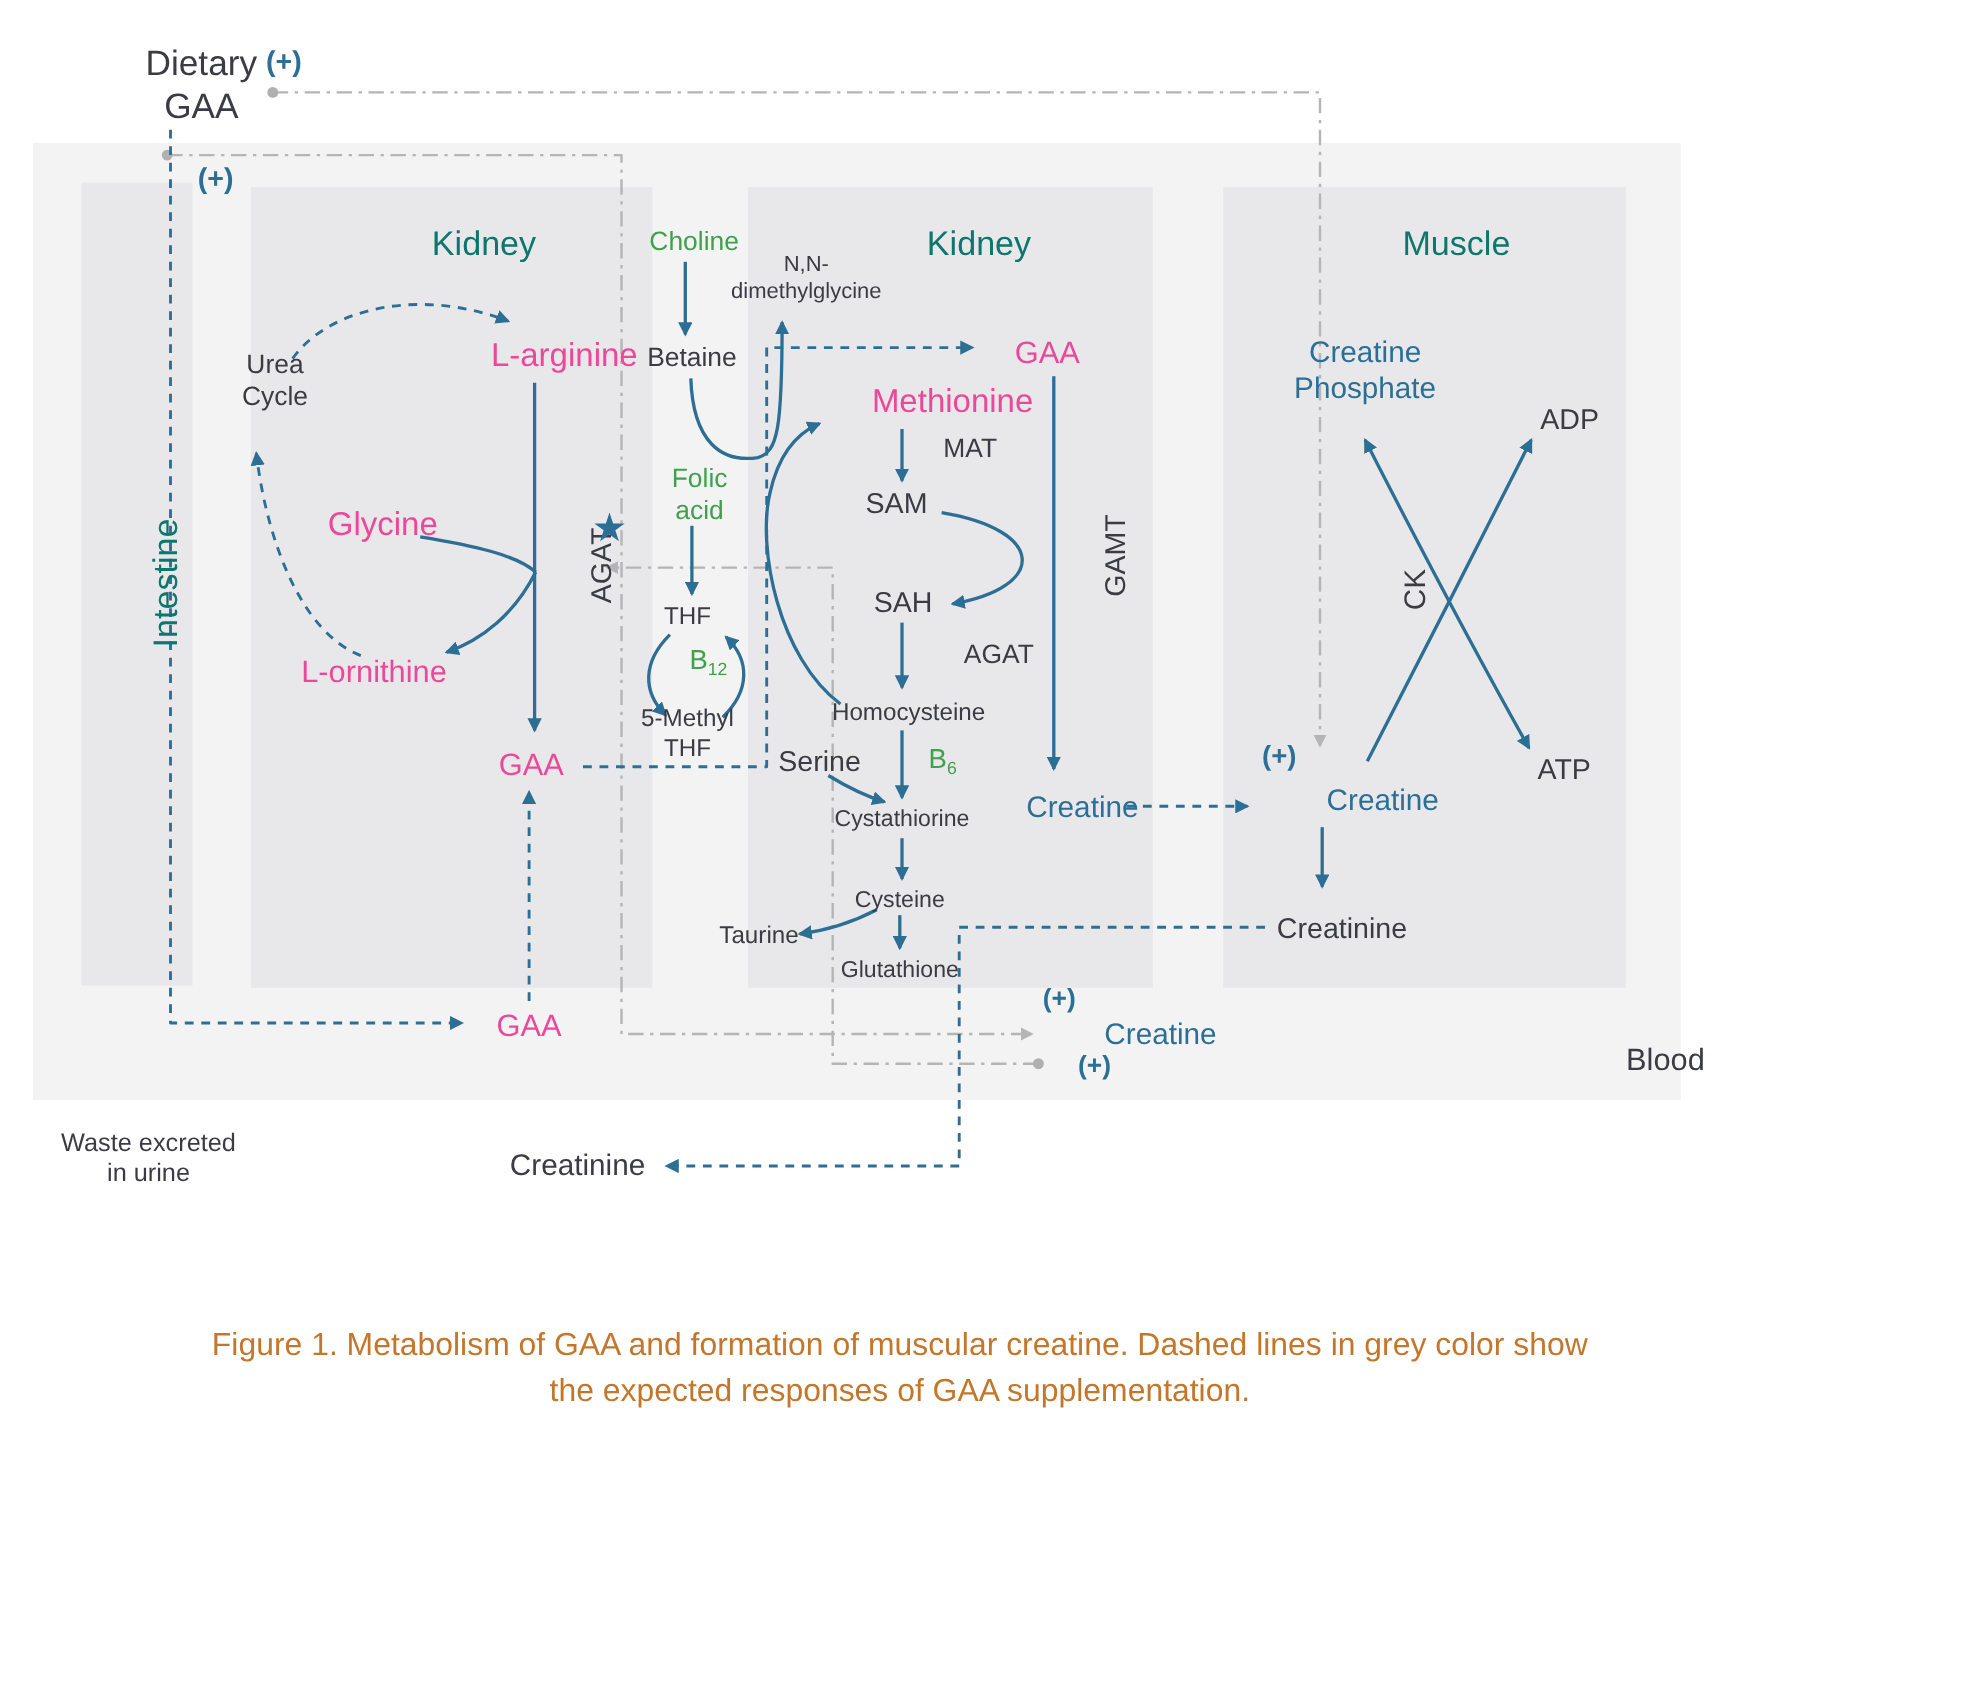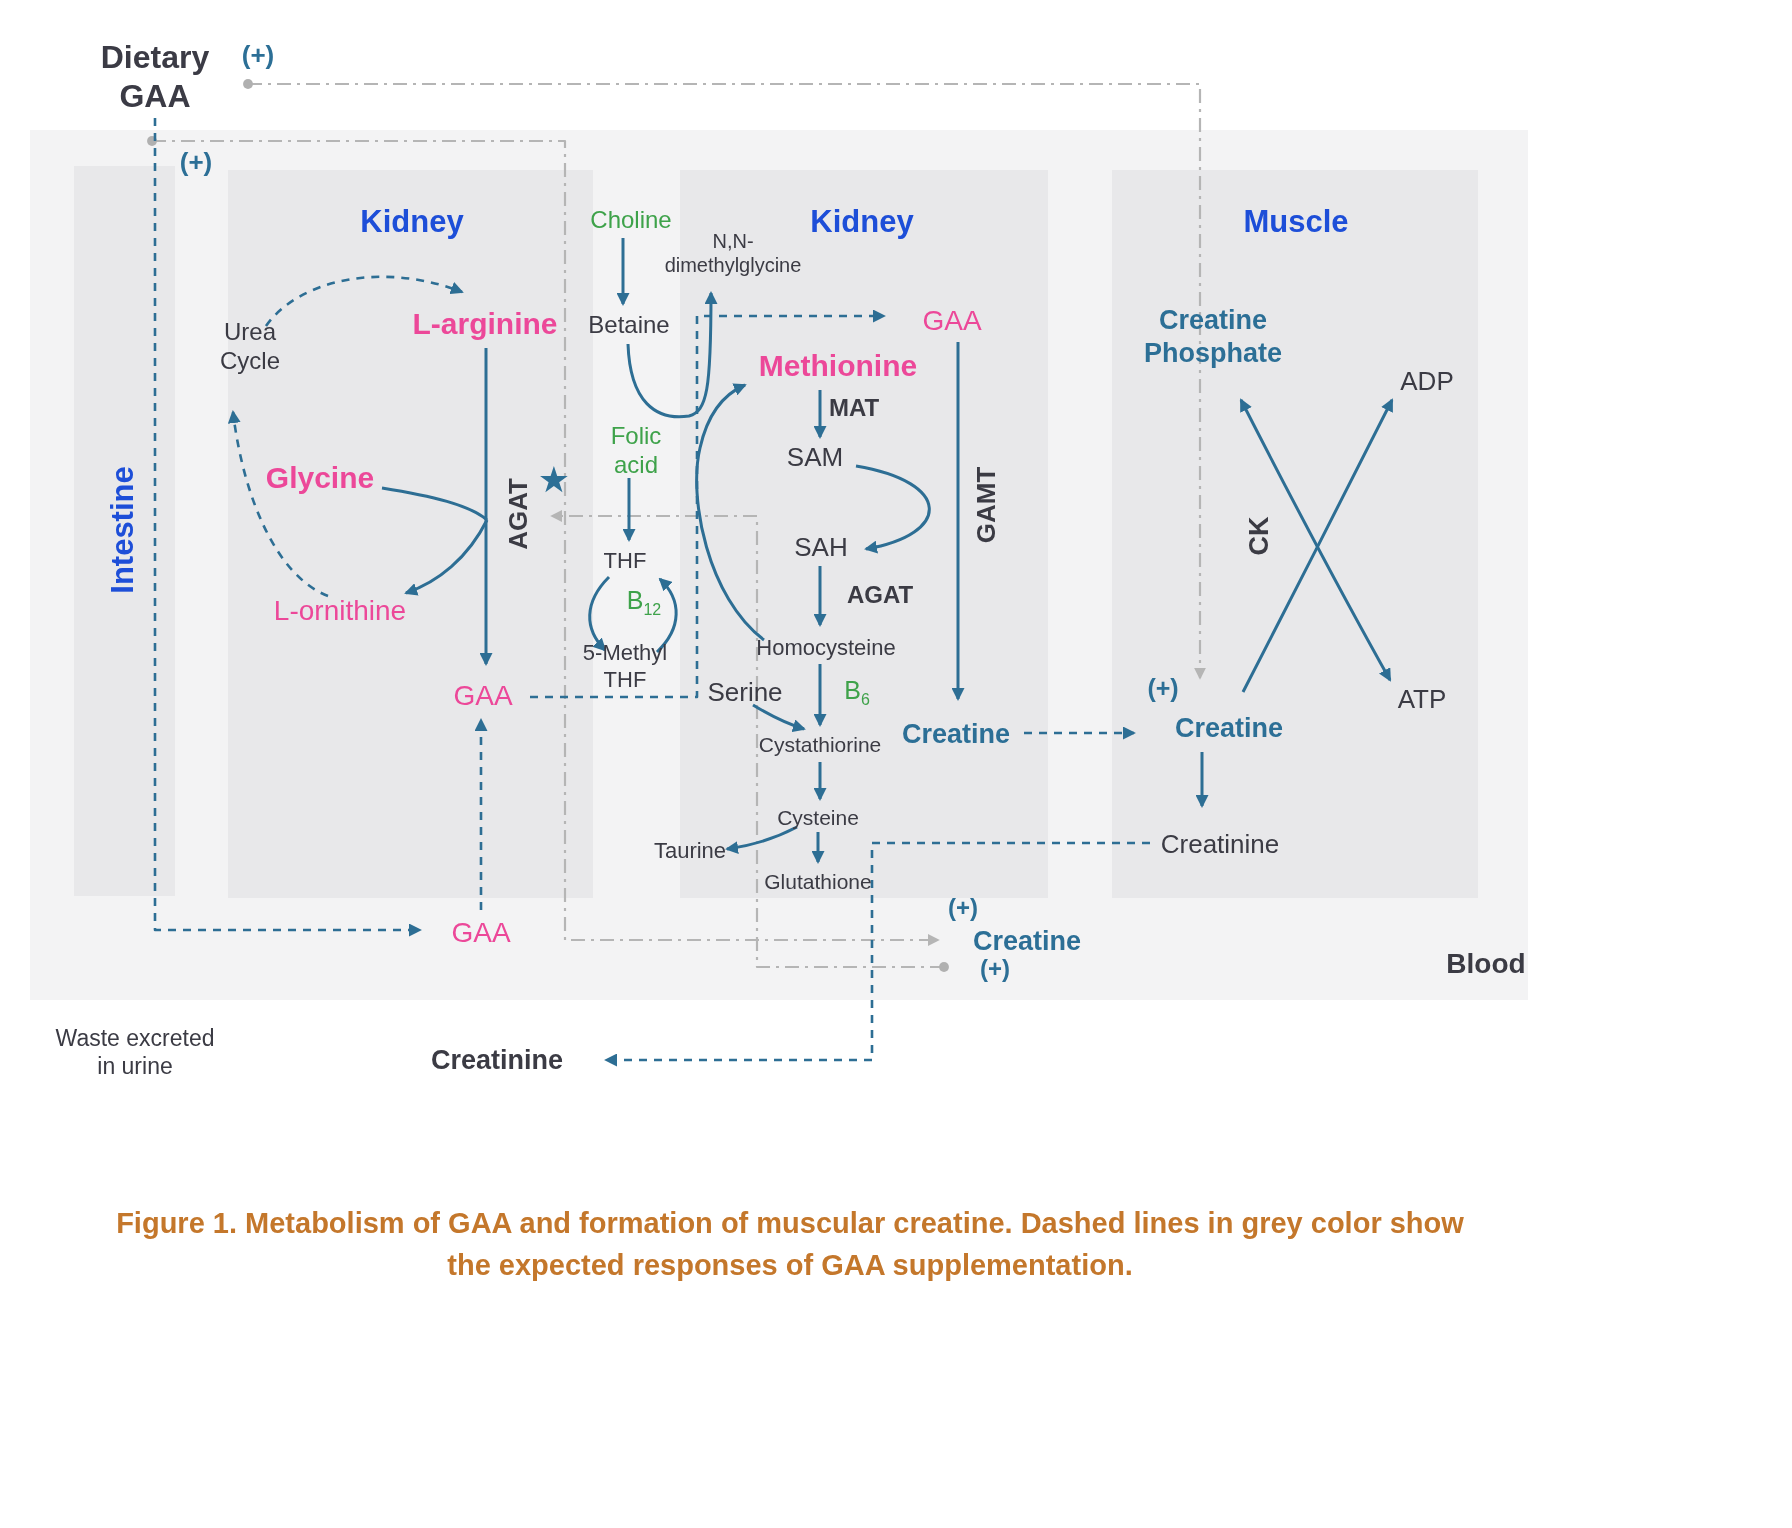--- a/index.html
+++ b/index.html
@@ -8,22 +8,22 @@
   .bg { position:absolute; }
   .blood-bg { background:#f3f3f4; }
   .panel { background:#e8e8ea; }
   .label { position:absolute; transform:translate(-50%,-50%); white-space:pre-line; text-align:center;
            color:#3b3b44; line-height:1.22; }
   .vert { writing-mode:vertical-rl; transform:translate(-50%,-50%) rotate(180deg); }
   .maroon { color:#ec4899; }
   .blue { color:#2c6f96; }
   .green { color:#3ea24a; }
   .dark { color:#3b3b44; }
-  .grey-title { color:#1d4ed8; }
-  .bold { font-weight:bold; }
+  .grey-title { color:#0f766e; }
+  .bold { font-weight:normal;margin-left:28px; }
   .semibold { font-weight:600; }
   svg.arrows { position:absolute; left:0; top:0; pointer-events:none; }
   .solid-blue { stroke:#2d6e94; stroke-width:3; fill:none; stroke-linejoin:round; }
   .dash-blue  { stroke:#2d6e94; stroke-width:2.6; fill:none; stroke-dasharray:8 7; stroke-linejoin:round; }
   .dash-grey  { stroke:#b5b5b5; stroke-width:2.2; fill:none; stroke-dasharray:14 6 3 6; stroke-linejoin:round; }
   .caption-block { position:absolute; left:20px; width:1540px; text-align:center; white-space:pre-line; }
 </style>
 </head>
 <body>
 

